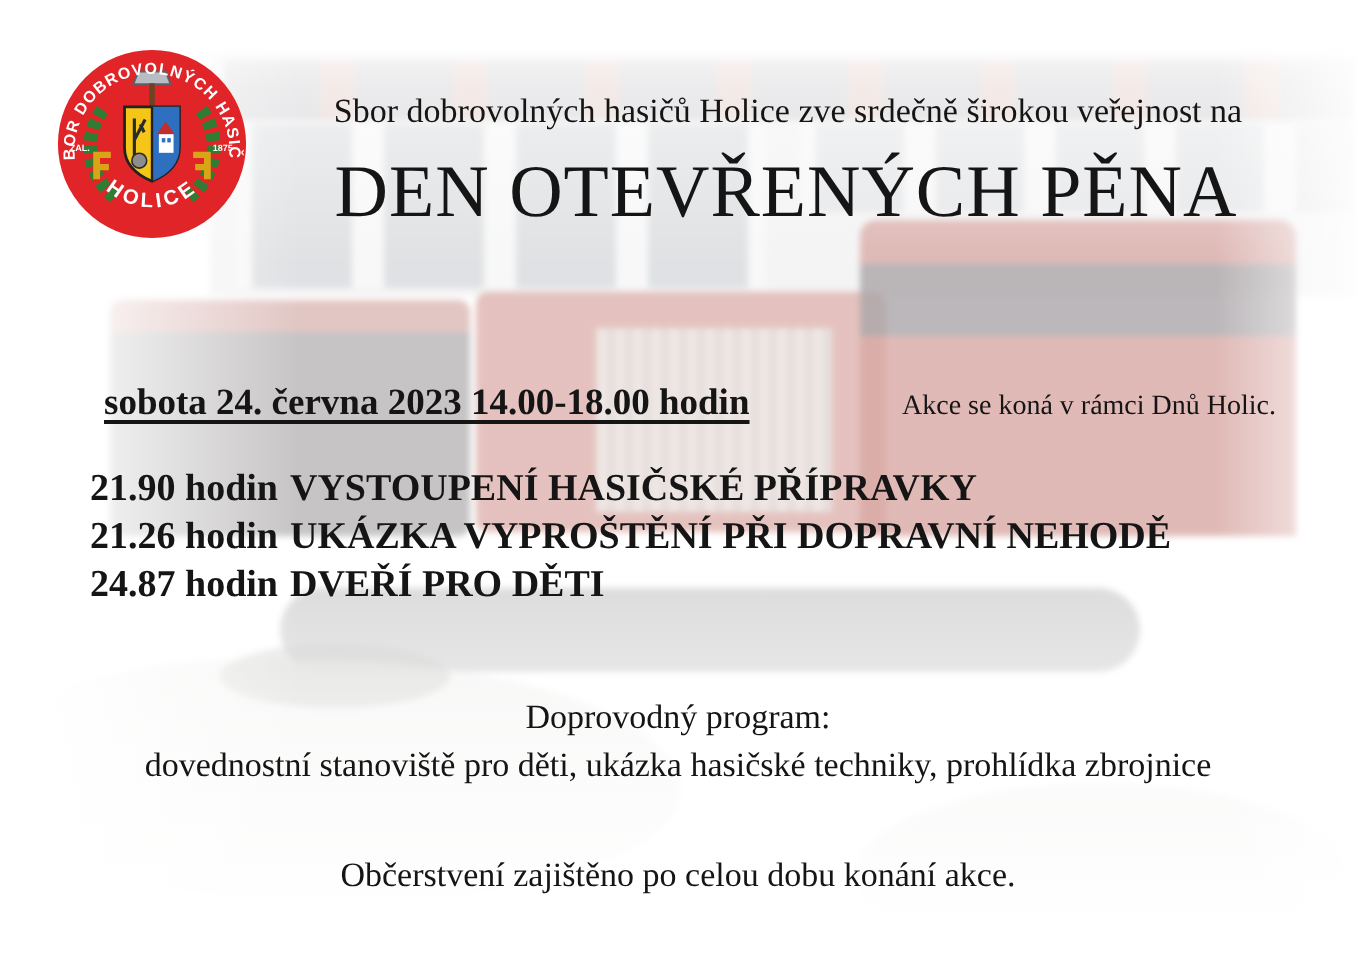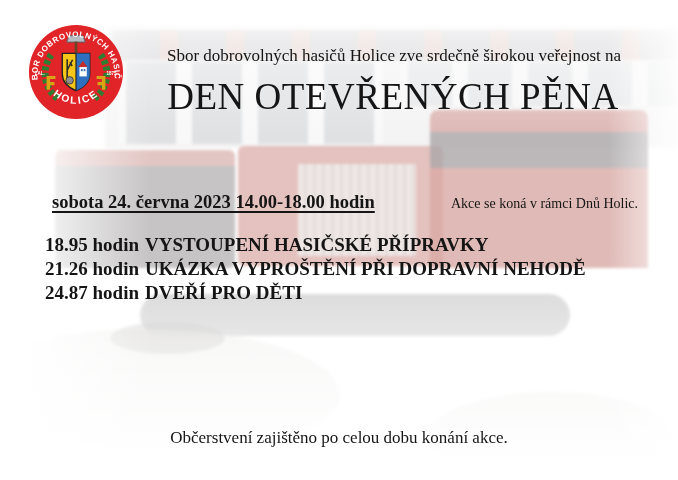--- a/index.html
+++ b/index.html
@@ -124,21 +124,25 @@
     <div class="intro">Sbor dobrovolných hasičů Holice zve srdečně širokou veřejnost na</div>
 
     <h1 class="title"><span>DEN OTEVŘENÝCH PĚNA</span><br></h1>
 
     <div class="date-row">
       <span class="date-main">sobota 24. června 2023 14.00-18.00 hodin</span>
       <span class="date-note">Akce se koná v rámci Dnů Holic.</span>
     </div>
 
     <div class="schedule">
-      <div><span class="sched-time">18.95 hodin</span><span>VYSTOUPENÍ HASIČSKÉ PŘÍPRAVKY</span></div>
+      <div><span class="sched-time">21.90 hodin</span><span>VYSTOUPENÍ HASIČSKÉ PŘÍPRAVKY</span></div>
       <div><span class="sched-time">21.26 hodin</span><span>UKÁZKA VYPROŠTĚNÍ PŘI DOPRAVNÍ NEHODĚ</span></div>
       <div><span class="sched-time">24.87 hodin</span><span>DVEŘÍ PRO DĚTI</span></div>
     </div>
 
+    <div class="program">
+      <div>Doprovodný program:</div>
+      <div>dovednostní stanoviště pro děti, ukázka hasičské techniky, prohlídka zbrojnice</div>
+    </div>
 
     <div class="footer">Občerstvení zajištěno po celou dobu konání akce.</div>
   </div>
 </div>
 
 </body></html>

